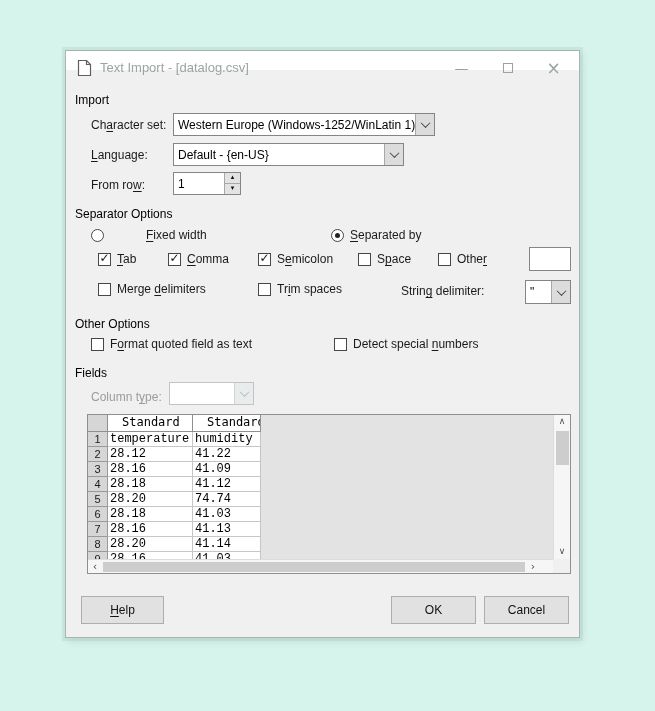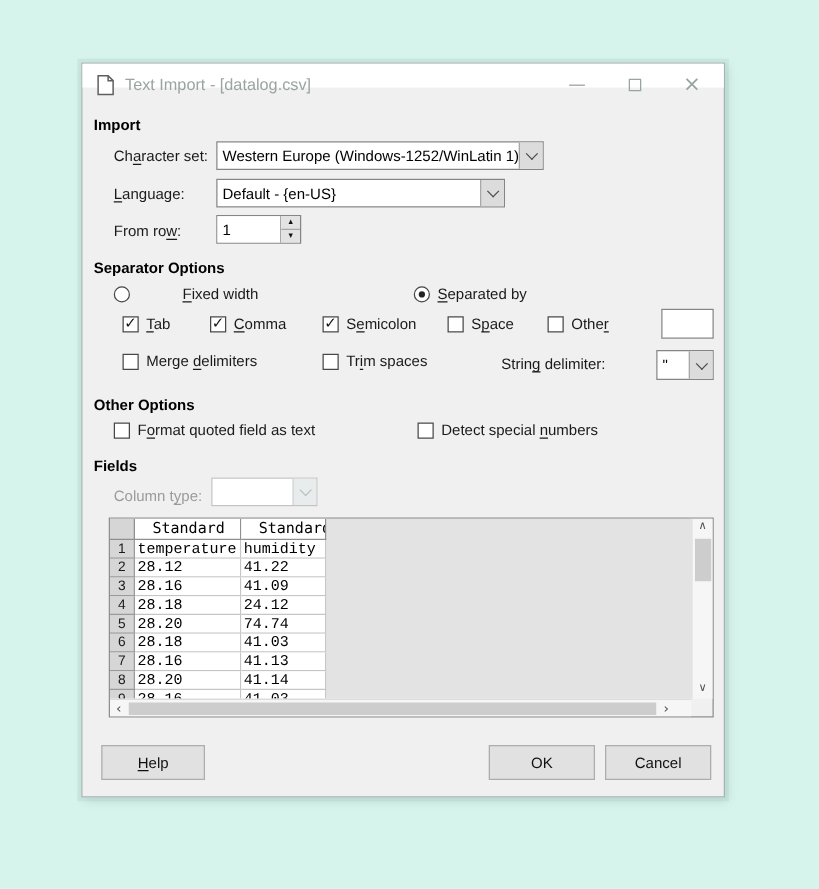--- a/index.html
+++ b/index.html
@@ -16,21 +16,21 @@
   .titlebar { position:absolute; left:0; top:0; width:100%; height:19px; background:#ffffff; }
   .doc-icon { position:absolute; left:10px; top:8px; }
   .title { position:absolute; left:34px; top:9px; font-size:13px; color:#9aa5a2; white-space:nowrap; }
   .win-controls { position:absolute; right:10px; top:0; height:34px; display:flex; align-items:center; }
   .wc { width:31px; height:34px; display:flex; align-items:center; justify-content:center;
         color:#98a4a1; font-size:14px; font-family:"DejaVu Sans", sans-serif; margin-left:15px; }
   .wc.close { font-size:17px; }
   .max-glyph { width:10px; height:10px; border:1px solid #98a4a1; display:inline-block; }
 
   
-  .sect { position:absolute; font-size:12px; font-weight:bold; color:#000; }
+  .sect { position:absolute; font-size:12px; font-weight:normal; color:#000; }
   .lbl  { font-size:12px; color:#1a1a1a; white-space:nowrap; }
   .plbl { position:absolute; }
 
   
   .combo { position:absolute; height:23px; background:#fff; border:1px solid #858585; display:flex; align-items:center; }
   .combo-text { flex:1; font-size:12px; padding:0 4px; white-space:nowrap; overflow:hidden; }
   .combo-btn { width:19px; height:100%; background:#dcdcdc; border-left:1px solid #a8a8a8;
                display:flex; align-items:center; justify-content:center; }
   .chev { width:7px; height:7px; border-right:1.4px solid #4a4a4a; border-bottom:1.4px solid #4a4a4a;
           transform:rotate(45deg) translate(-1px,-1px); }
@@ -247,21 +247,21 @@
 
             <div class="g-row">
               <span class="g-num">3</span>
               <span class="g-c g-c1">28.16</span>
               <span class="g-c g-c2">41.09</span>
             </div>
 
             <div class="g-row">
               <span class="g-num">4</span>
               <span class="g-c g-c1">28.18</span>
-              <span class="g-c g-c2">24.12</span>
+              <span class="g-c g-c2">41.12</span>
             </div>
 
             <div class="g-row">
               <span class="g-num">5</span>
               <span class="g-c g-c1">28.20</span>
               <span class="g-c g-c2">74.74</span>
             </div>
 
             <div class="g-row">
               <span class="g-num">6</span>

